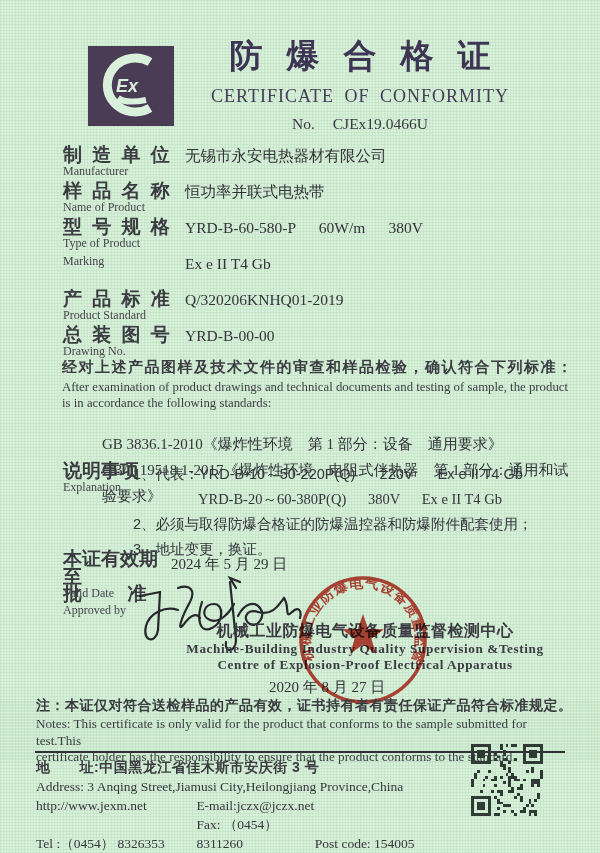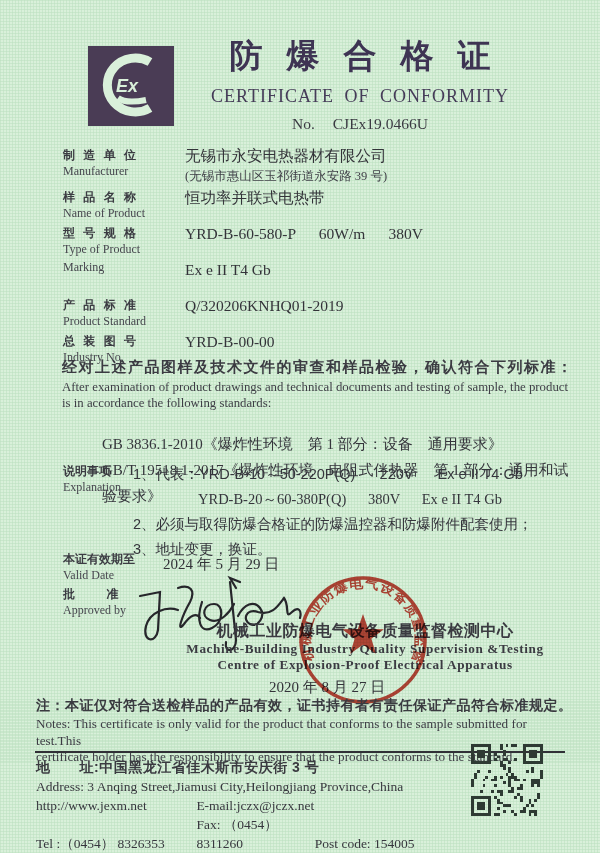--- a/index.html
+++ b/index.html
@@ -20,42 +20,42 @@
             font-family:"Liberation Serif",serif;}
   .title-en{margin-top:7px;font-family:"Liberation Serif",serif;font-size:18px;color:#453c58;
             letter-spacing:1px;word-spacing:5px;font-weight:500;}
   .cert-no{margin-top:8px;font-family:"Liberation Serif",serif;font-size:15.5px;color:#3a3a42;}
   .cert-no .num{margin-left:14px;}
 
   
   .fields{position:absolute;left:63px;top:146px;right:28px;}
   .frow{display:flex;align-items:flex-start;margin-bottom:2px;min-height:34px;}
   .flabel{width:122px;flex:none;}
-  .lab-cn{font-size:12px;font-weight:bold;letter-spacing:2.5px;color:#3b3b42;line-height:18px;}
+  .lab-cn{font-size:19px;font-weight:bold;letter-spacing:2.5px;color:#3b3b42;line-height:18px;}
   .lab-cn.tight{letter-spacing:0;}
   .lab-en{font-family:"Liberation Serif",serif;font-size:12px;color:#46464e;line-height:14px;}
   .fvalue{flex:1;font-family:"Liberation Serif",serif;font-size:15.5px;line-height:19px;color:#333339;}
   .fvalue .sub{font-size:12.5px;color:#3f3f47;margin-top:2px;}
 
   
   .statement{position:absolute;left:62px;top:357px;right:26px;}
   .st-cn{font-size:15px;font-weight:bold;letter-spacing:1.5px;color:#3b3b42;line-height:20px;}
   .st-en{font-family:"Liberation Serif",serif;font-size:12.8px;line-height:16px;color:#3e3e46;margin-top:2px;}
   .standards{margin:20px 0 0 40px;font-family:"Liberation Serif",serif;font-size:15px;line-height:26px;color:#35353c;}
 
   
   .explain{position:absolute;left:63px;top:462px;right:20px;display:flex;}
   .ex-content{font-size:14.5px;line-height:25px;color:#35353c;width:440px;margin-left:-52px;}
   .ex-content .l1{font-family:Liberation Sans, sans-serif;}
   .ex-content .l2{font-family:"Liberation Serif",serif;margin-left:65px;}
 
   
   .valid{position:absolute;left:63px;top:550px;display:flex;}
   .valid .flabel{width:100px;}
-  .valid-val{font-family:"Liberation Serif",serif;font-size:15px;color:#333339;padding-top:5px;margin-left:0px;}
+  .valid-val{font-family:"Liberation Serif",serif;font-size:15px;color:#333339;padding-top:5px;margin-left:8px;}
 
   
   .approve-label{position:absolute;left:63px;top:585px;}
   .signature{position:absolute;left:126px;top:568px;width:188px;height:98px;}
   .org-block{position:absolute;left:155px;top:621px;width:420px;text-align:center;}
   .org-cn{font-size:16px;font-weight:bold;letter-spacing:.5px;color:#3a3a40;line-height:20px;}
   .org-en{font-family:"Liberation Serif",serif;font-size:13.2px;line-height:16px;color:#3b3b42;
           font-weight:bold;letter-spacing:.6px;}
   .org-date{font-family:"Liberation Serif",serif;font-size:15px;margin-top:5px;color:#333339;
             transform:translateX(-38px);}
@@ -100,21 +100,20 @@
   </div>
 
   <div class="fields">
     <div class="frow">
       <div class="flabel">
         <div class="lab-cn">制 造 单 位</div>
         <div class="lab-en">Manufacturer</div>
       </div>
       <div class="fvalue">
         <div class="pre">无锡市永安电热器材有限公司</div>
-        <div class="sub pre">(无锡市惠山区玉祁街道永安路 39 号)</div>
       </div>
     </div>
     <div class="frow">
       <div class="flabel">
         <div class="lab-cn">样 品 名 称</div>
         <div class="lab-en">Name of Product</div>
       </div>
       <div class="fvalue pre">恒功率并联式电热带</div>
     </div>
     <div class="frow">
@@ -133,21 +132,21 @@
     <div class="frow">
       <div class="flabel">
         <div class="lab-cn">产 品 标 准</div>
         <div class="lab-en">Product Standard</div>
       </div>
       <div class="fvalue pre">Q/320206KNHQ01-2019</div>
     </div>
     <div class="frow">
       <div class="flabel">
         <div class="lab-cn">总 装 图 号</div>
-        <div class="lab-en">Industry No.</div>
+        <div class="lab-en">Drawing No.</div>
       </div>
       <div class="fvalue pre">YRD-B-00-00</div>
     </div>
   </div>
 
   <div class="statement">
     <div class="st-cn">经对上述产品图样及技术文件的审查和样品检验，确认符合下列标准：</div>
     <div class="st-en">
       <div>After examination of product drawings and technical documents and testing of sample, the product</div>
       <div>is in accordance the following standards:</div>

